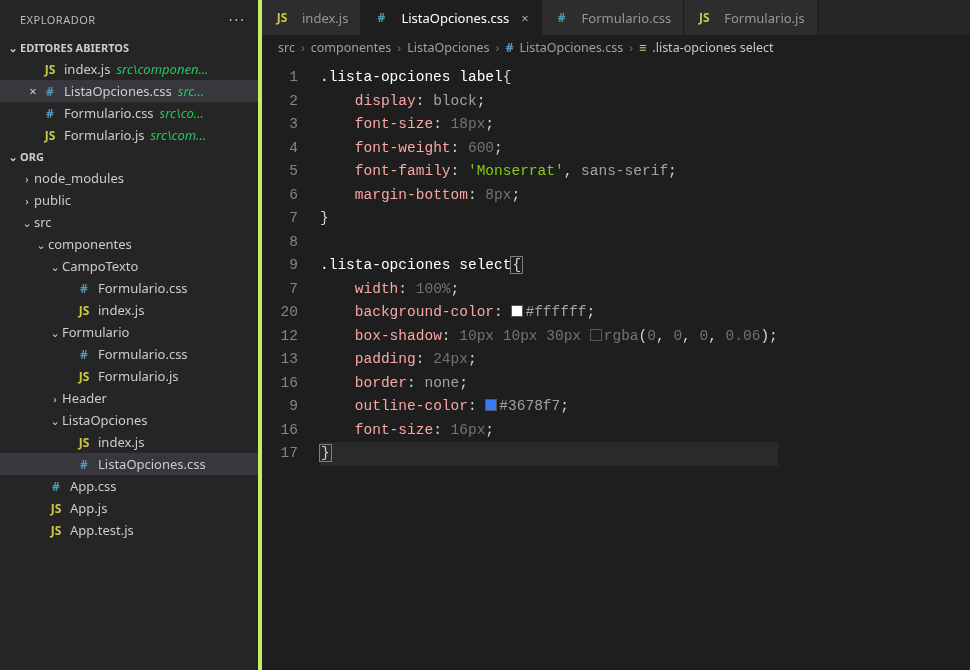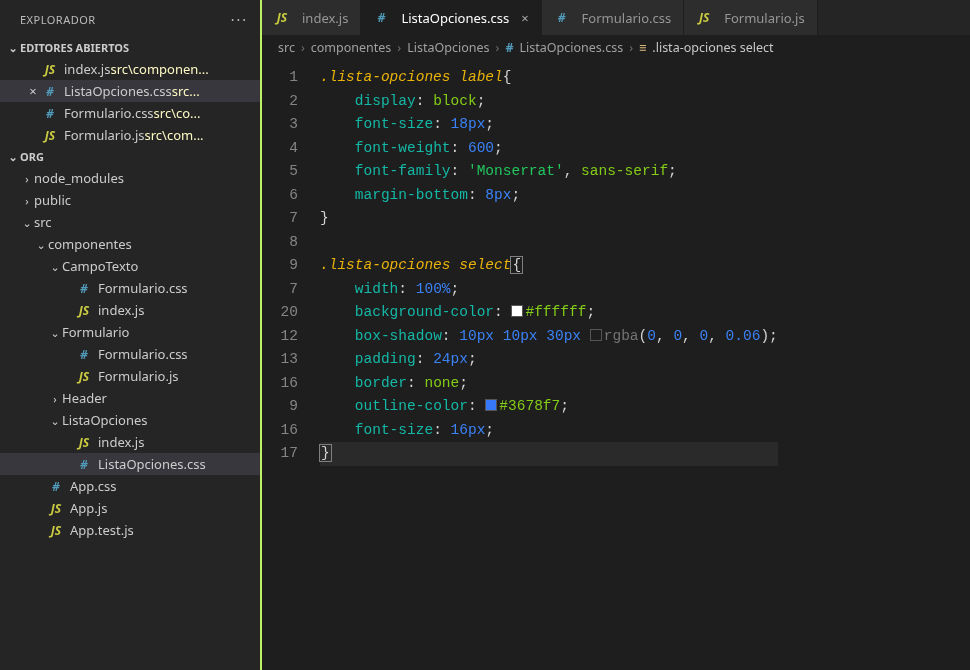--- a/index.html
+++ b/index.html
@@ -1,59 +1,59 @@
 <!DOCTYPE html>
 <html><head>
   <meta charset="utf-8">
   <style>
     *{margin:0;padding:0;box-sizing:border-box;}
     body{
       font-family:"Segoe UI",ui-sans-serif,system-ui,sans-serif;
       background:#1e1e1e;color:#cccccc;font-size:13px;
       width:970px;height:670px;overflow:hidden;display:flex;
     }
-    .sidebar{width:262px;background:#252526;border-right:2px solid #bef264;display:flex;flex-direction:column;}
+    .sidebar{width:262px;background:#252526;border-right:4px solid #bef264;display:flex;flex-direction:column;}
     .sidebar-header{display:flex;justify-content:space-between;align-items:center;padding:10px 12px 8px 20px;color:#bbbbbb;font-size:11px;letter-spacing:0.5px;}
     .sidebar-header .title{text-transform:uppercase;}
     .dots{font-size:14px;letter-spacing:2px;cursor:pointer;}
     .section-header{display:flex;align-items:center;padding:3px 6px;font-size:11px;font-weight:700;color:#cccccc;cursor:pointer;}
     .section-header .chev{width:14px;display:inline-flex;justify-content:center;}
     .open-editors .file-row{padding:2px 8px 2px 24px;display:flex;align-items:center;cursor:pointer;height:22px;}
     .open-editors .file-row.active{background:#37373d;}
     .close-slot{width:18px;display:inline-flex;justify-content:center;color:#cccccc;}
-    .ficon{width:16px;display:inline-flex;justify-content:center;margin-right:6px;font-weight:700;font-size:12px;font-style:italic;}
+    .ficon{width:16px;display:inline-flex;justify-content:center;margin-right:6px;font-weight:700;font-size:12px;}
     .ic-js{color:#cbcb41;}
     .ic-css{color:#519aba;}
     .fname{color:#cccccc;white-space:nowrap;overflow:hidden;text-overflow:ellipsis;}
-    .fpath{color:#fef9c3;white-space:nowrap;overflow:hidden;text-overflow:ellipsis;flex:1;}
+    .fpath{color:#22c55e;margin-left:6px;white-space:nowrap;overflow:hidden;text-overflow:ellipsis;flex:1;font-style:italic;}
     .tree{overflow:auto;flex:1;}
     .tree-row{display:flex;align-items:center;height:22px;cursor:pointer;}
     .tree-row.selected{background:#37373d;}
     .indent{display:inline-block;}
     .tchev{width:14px;display:inline-flex;justify-content:center;color:#cccccc;font-size:11px;}
     .tname{color:#cccccc;}
     .main{flex:1;display:flex;flex-direction:column;background:#1e1e1e;}
     .tabs{display:flex;background:#252526;height:35px;}
     .tab{display:flex;align-items:center;padding:0 12px;border-right:1px solid #1e1e1e;cursor:pointer;background:#2d2d2d;color:#969696;gap:6px;}
     .tab.active{background:#1e1e1e;color:#ffffff;}
     .tab .close{margin-left:6px;color:#cccccc;opacity:0.8;}
     .breadcrumb{display:flex;align-items:center;gap:6px;padding:4px 16px;color:#a0a0a0;font-size:12.5px;}
     .bc-sep{color:#6e6e6e;}
     .bc-icon{color:#519aba;font-weight:700;}
     .bc-sel{color:#c8c8c8;}
     .sel-icon{color:#d7ba7d;}
     .editor{display:flex;flex:1;font-family:"Consolas","Courier New",monospace;font-size:14.5px;line-height:23.5px;position:relative;}
     .gutter{width:52px;text-align:right;color:#858585;padding:6px 16px 0 0;user-select:none;}
     .code{padding:6px 0 0 6px;white-space:pre;}
-    .tok-sel{color:#eab308;font-style:italic;}
-    .tok-prop{color:#14b8a6;}
+    .tok-sel{color:#ffffff;}
+    .tok-prop{color:#fca5a5;}
     .tok-punc{color:#d4d4d4;}
-    .tok-val{color:#84cc16;}
-    .tok-num{color:#3b82f6;}
-    .tok-str{color:#22c55e;}
+    .tok-val{color:#a3a3a3;}
+    .tok-num{color:#737373;}
+    .tok-str{color:#84cc16;}
     .tok-fn{color:#737373;}
     .swatch{display:inline-block;width:12px;height:12px;border:1px solid #555;vertical-align:-1px;margin-right:2px;}
     .sw-white{background:#ffffff;}
     .sw-blue{background:#3678f7;}
     .sw-trans{background:#1e1e1e;}
     .line-hl{background:#2a2a2a;display:block;width:100%;}
     .cursor-box{outline:1px solid #7f7f7f;padding:0 1px;}
   </style>
 </head>
 <body>

